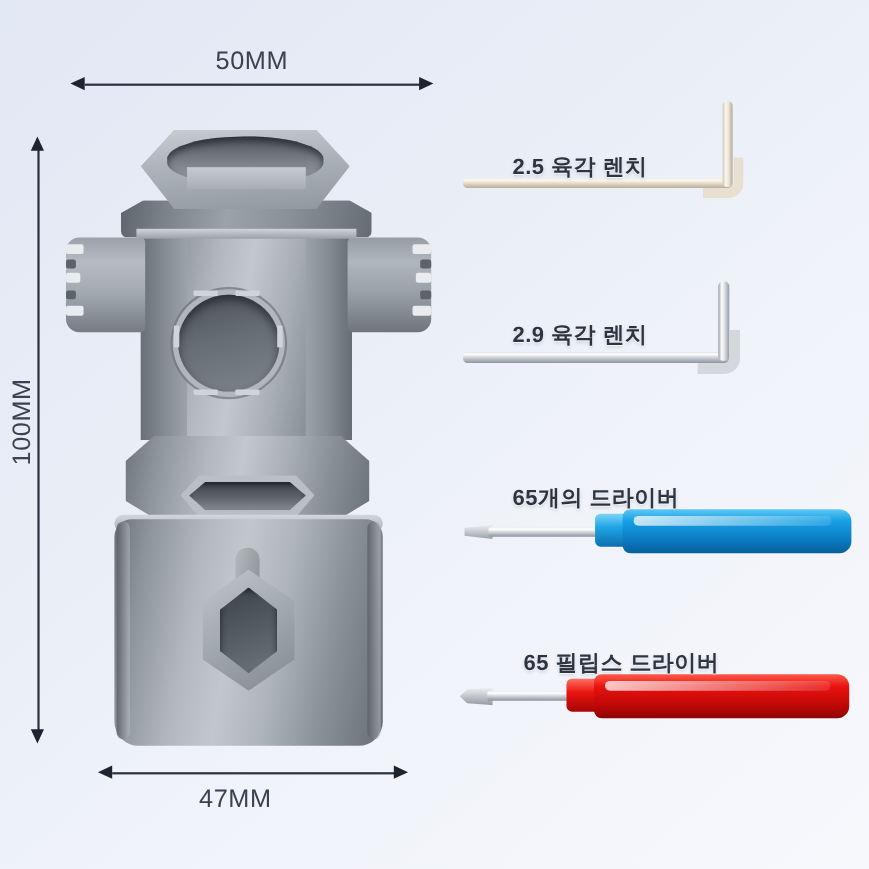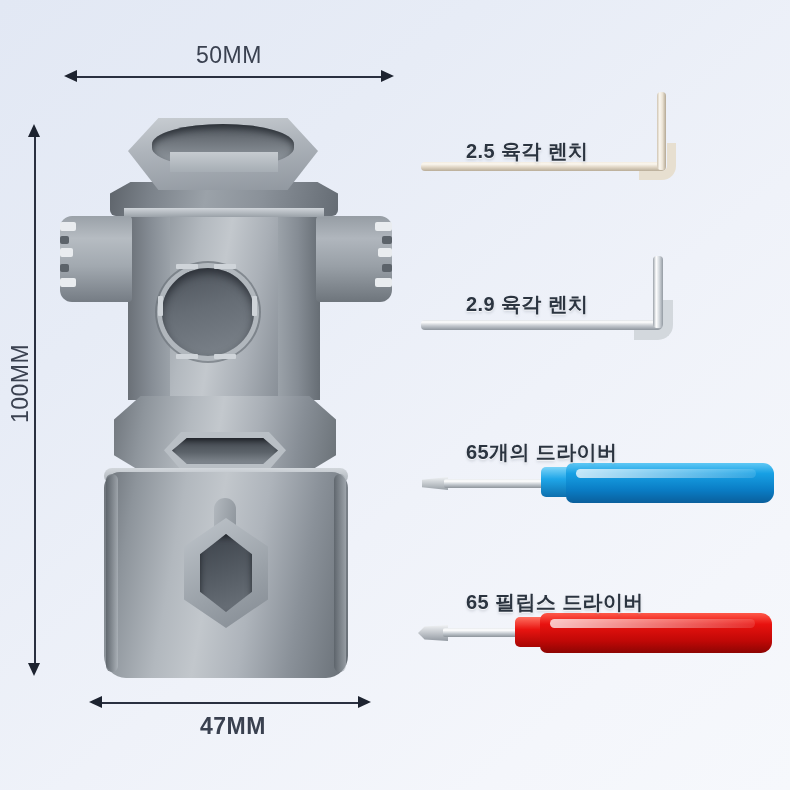--- a/index.html
+++ b/index.html
@@ -21,21 +21,21 @@
   .arr-left{border-top:6px solid transparent;border-bottom:6px solid transparent;border-right:13px solid #1d2330;}
   .arr-right{border-top:6px solid transparent;border-bottom:6px solid transparent;border-left:13px solid #1d2330;}
   .arr-up{border-left:6px solid transparent;border-right:6px solid transparent;border-bottom:13px solid #1d2330;}
   .arr-down{border-left:6px solid transparent;border-right:6px solid transparent;border-top:13px solid #1d2330;}
 
   .dim-label{
     position:absolute;color:#3a4150;font-size:23px;letter-spacing:.5px;
     font-family:"Liberation Sans",sans-serif;white-space:nowrap;
   }
   #label-width{left:196px;top:42px;}
-  #label-depth{left:200px;top:713px;font-weight:bold;}
+  #label-depth{left:181px;top:713px;}
   #label-height{
     left:-28px;top:370px;width:96px;text-align:center;
     transform:rotate(-90deg);transform-origin:50% 50%;
   }
 
   
   #tool{position:absolute;left:62px;top:108px;width:330px;height:570px;}
 
   .metal{
     background:linear-gradient(100deg,#6f757c 0%,#8e959c 14%,#b3b9bf 34%,#c3c8cd 47%,#a9afb6 64%,#878e96 82%,#6b7278 100%);
@@ -305,16 +305,16 @@
     <div class="sd-gloss" style="left:576px;top:469px;width:180px;"></div>
     <div class="item-label" style="left:466px;top:439px;text-align:center;">65개의 드라이버</div>
   </div>
 
   <div class="item">
     <div class="sd-tip-ph" style="left:418px;top:625px;"></div>
     <div class="sd-shaft" style="left:443px;top:628px;width:80px;"></div>
     <div class="sd-collar red-c" style="left:515px;top:617px;width:38px;"></div>
     <div class="sd-handle red-h" style="left:540px;top:613px;width:232px;"></div>
     <div class="sd-gloss" style="left:550px;top:619px;width:205px;"></div>
-    <div class="item-label" style="left:466px;top:589px;">65 필립스 드라이버</div>
+    <div class="item-label" style="left:476px;top:589px;">65 필립스 드라이버</div>
   </div>
 
 </div>
 
 </body></html>

